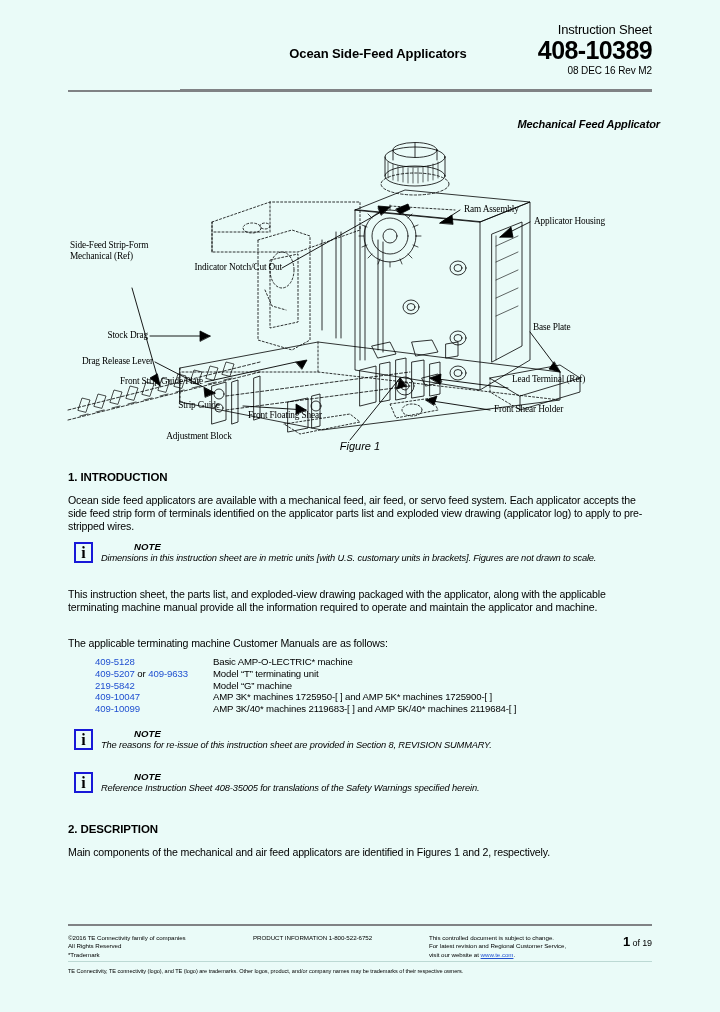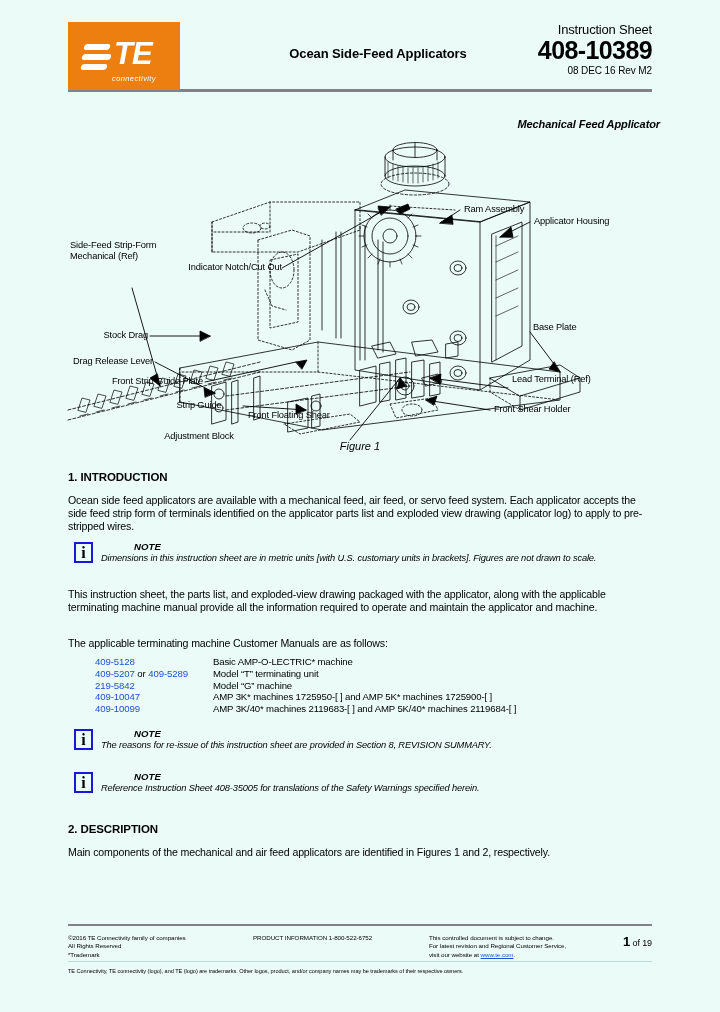--- a/index.html
+++ b/index.html
@@ -153,20 +153,21 @@
     font-size: 11px;
     font-style: italic;
   }
   .fig-svg { position: absolute; left: 0; top: 0; }
   .lbl {
     position: absolute;
     font-size: 9.3px;
     letter-spacing: -0.15px;
     line-height: 11px;
     white-space: nowrap;
+    font-family: Liberation Serif, serif;
   }
   .lbl.right { text-align: right; }
   .lbl.center { text-align: center; }
 
   
   .sec-head {
     position: absolute;
     font-size: 11.5px;
     font-weight: bold;
     letter-spacing: -0.1px;
@@ -284,29 +285,20 @@
     background: #bcd9d4;
   }
 </style>
 </head>
 <body>
 
 <div class="page">
 
   <div class="header">
 
-    <div class="logo-box">
-      <div class="logo-bars">
-        <span></span>
-          <span></span>
-          <span></span>
-      </div>
-      <div class="logo-te">TE</div>
-      <div class="logo-tag">connectivity</div>
-    </div>
 
     <div class="hdr-title">Ocean Side-Feed Applicators</div>
 
     <div class="hdr-right">
       <div class="is-label">Instruction Sheet</div>
       <div class="is-number">408-10389</div>
       <div class="is-date">08 DEC 16   Rev M2</div>
     </div>
   </div>
   <div class="hdr-rule-left"></div>
@@ -523,21 +515,21 @@
   <div class="para" style="left:68px; top:588px; width:578px;">This instruction sheet, the parts list, and exploded-view drawing packaged with the applicator, along with the applicable terminating machine manual provide all the information required to operate and maintain the applicator and machine.</div>
 
   <div class="para" style="left:68px; top:637px; width:578px;">The applicable terminating machine Customer Manuals are as follows:</div>
 
   <div class="manual-list">
     <div class="manual-row">
       <span class="manual-doc"><span>409-5128</span></span>
       <span class="manual-desc">Basic AMP-O-LECTRIC* machine</span>
     </div>
     <div class="manual-row">
-      <span class="manual-doc"><span>409-5207</span><span class="plain"> or </span><span>409-5289</span></span>
+      <span class="manual-doc"><span>409-5207</span><span class="plain"> or </span><span>409-9633</span></span>
       <span class="manual-desc">Model “T” terminating unit</span>
     </div>
     <div class="manual-row">
       <span class="manual-doc"><span>219-5842</span></span>
       <span class="manual-desc">Model “G” machine</span>
     </div>
     <div class="manual-row">
       <span class="manual-doc"><span>409-10047</span></span>
       <span class="manual-desc">AMP 3K* machines 1725950-[ ] and AMP 5K* machines 1725900-[ ]</span>
     </div>

